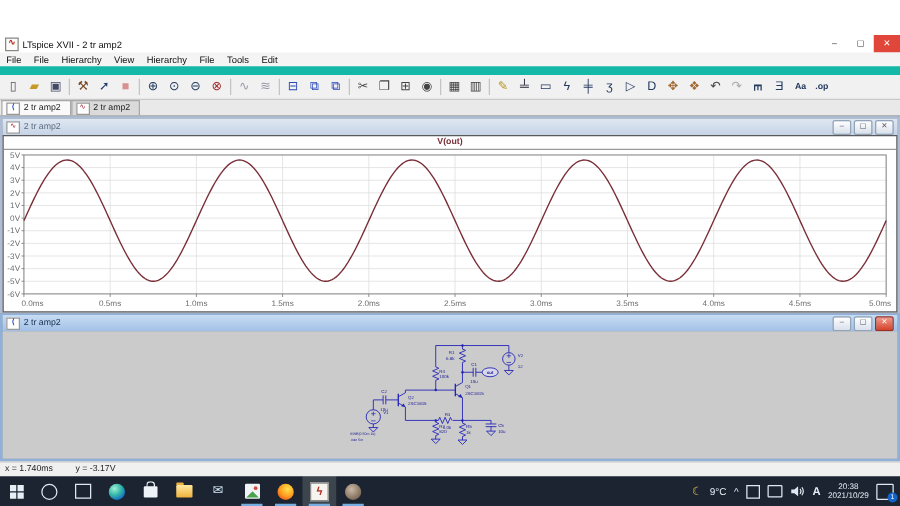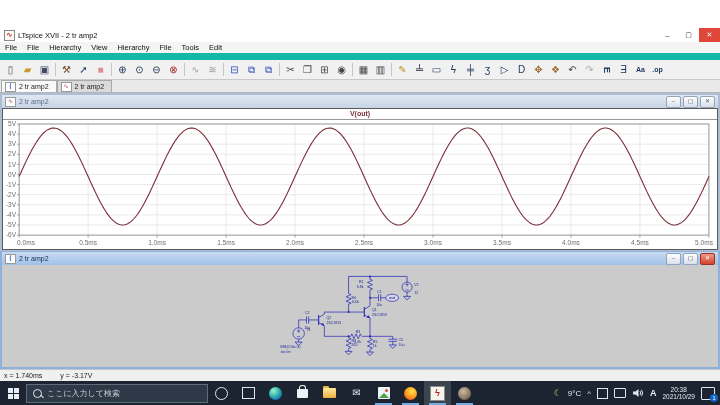--- a/index.html
+++ b/index.html
@@ -386,24 +386,20 @@
     <span>x = 1.740ms</span>
     <span>y = -3.17V</span>
   </div>
 
   <div class="taskbar">
     <div class="start">
       <span class="winlogo">
           <i></i>
         </span>
     </div>
-    <div class="searchbox">
-      <span class="mag"></span>
-      <span>ここに入力して検索</span>
-    </div>
     <div class="tapps">
         <div class="tapp">
           <span class="k-cortana"></span>
         </div>
         <div class="tapp">
           <span class="k-taskview"></span>
         </div>
         <div class="tapp">
           <span class="k-edge"></span>
         </div>

